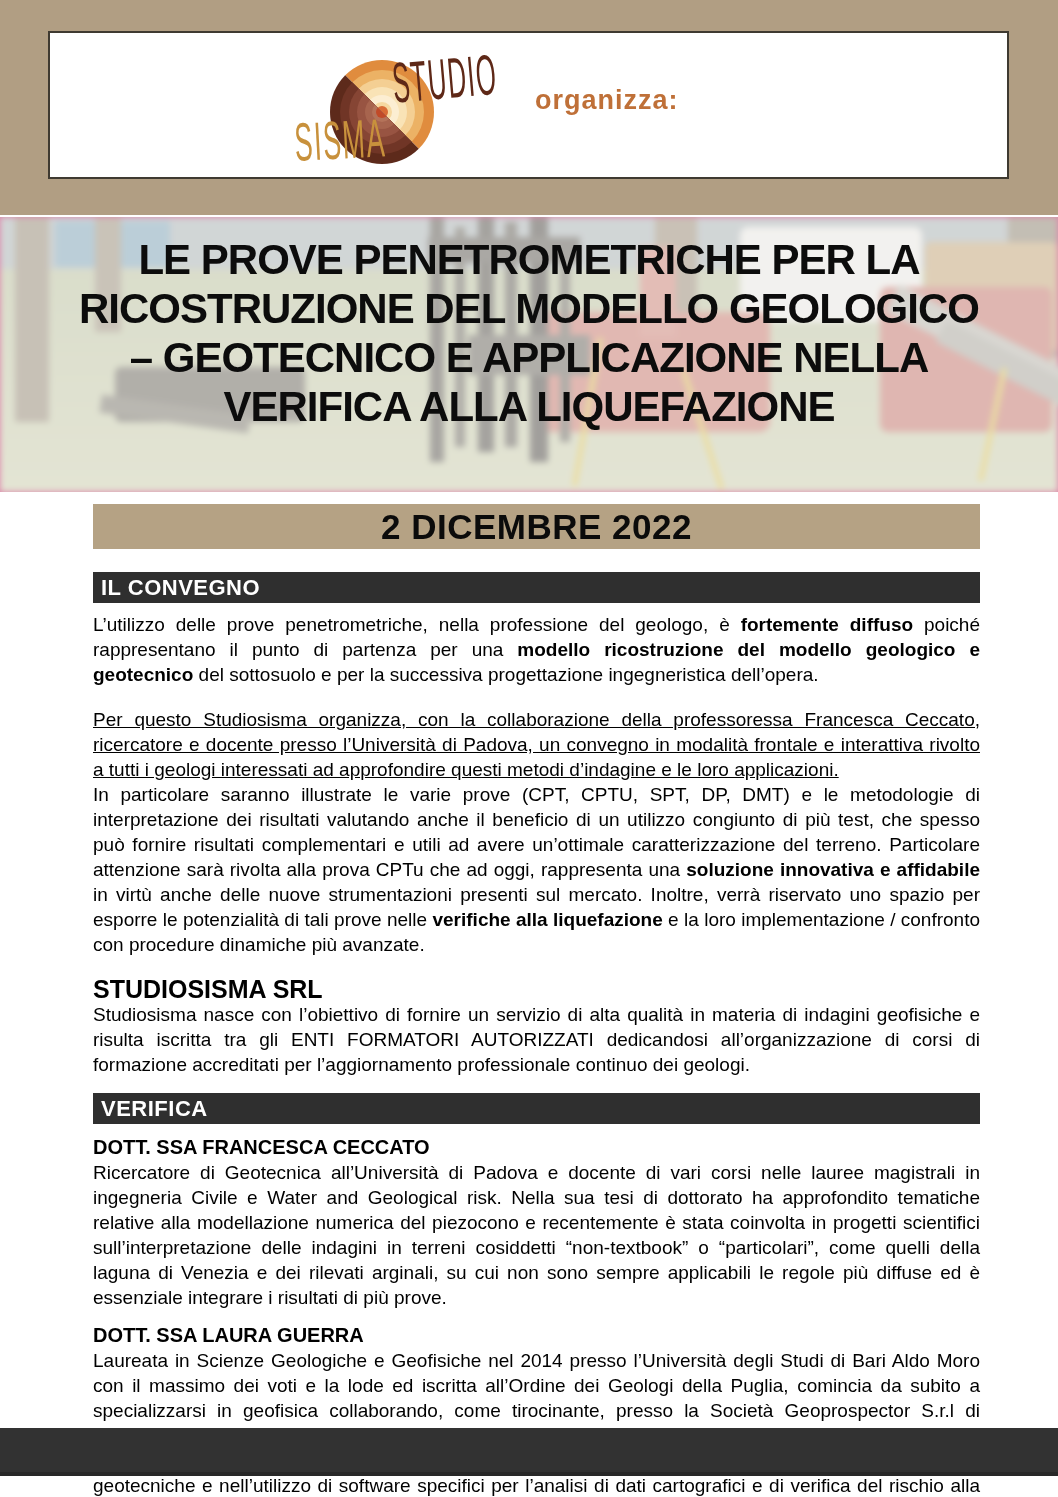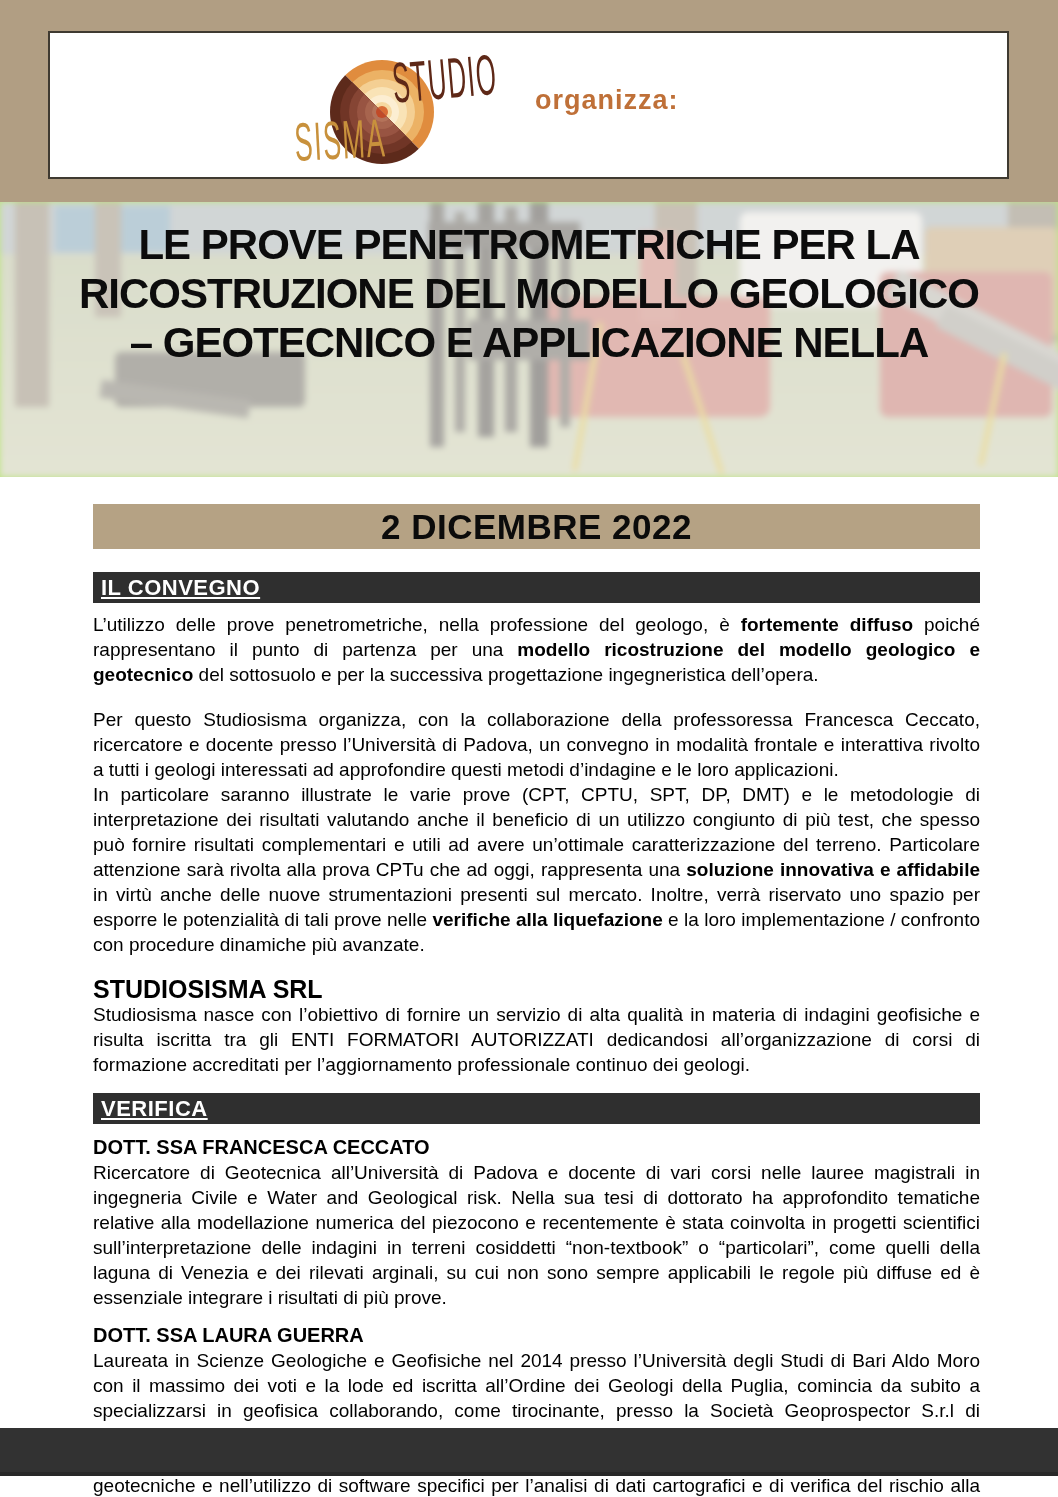--- a/index.html
+++ b/index.html
@@ -8,21 +8,21 @@
 
   
   .top-band{position:absolute;left:0;top:0;width:1058px;height:215px;background:#b19e83;}
   .header-box{position:absolute;left:48px;top:31px;width:957px;height:144px;background:#ffffff;border:2px solid #3f3a31;}
   .logo-wrap{position:absolute;left:279px;top:26px;width:106px;height:106px;}
   .logo-studio{position:absolute;left:340px;top:22px;font-size:57px;line-height:1;color:#5e2817;font-weight:400;letter-spacing:3px;transform:rotate(-5deg) scaleX(0.45);transform-origin:left top;white-space:nowrap;}
   .logo-sisma{position:absolute;left:243px;top:82px;font-size:54px;line-height:1;color:#c8913c;font-weight:400;letter-spacing:3px;transform:rotate(-3deg) scaleX(0.5);transform-origin:left top;white-space:nowrap;}
   .organizza{position:absolute;left:485px;top:52px;font-size:27px;font-weight:bold;color:#bf7038;letter-spacing:1px;}
 
   
-  .banner{position:absolute;left:0;top:202px;width:1058px;height:275px;background:#84cc16;overflow:hidden;}
+  .banner{position:absolute;left:0;top:217px;width:1058px;height:275px;background:#be185d;overflow:hidden;}
   .photo-shapes{position:absolute;inset:0;filter:blur(3px);}
   .photo-shapes div{position:absolute;}
   .ph-sky{left:0;top:0;width:1058px;height:55px;background:#a9b1b2;}
   .ph-blue{left:55px;top:4px;width:115px;height:46px;background:#7fa3b5;}
   .ph-grass{left:0;top:52px;width:1058px;height:223px;background:linear-gradient(#b9bf9d,#cbcdae);}
   .ph-trunk1{left:15px;top:0;width:34px;height:205px;background:#968a76;}
   .ph-trunk2{left:95px;top:0;width:26px;height:115px;background:#9a8e7a;}
   .ph-trunk3{left:655px;top:0;width:42px;height:130px;background:#998b76;}
   .ph-trunk4{left:1008px;top:0;width:50px;height:140px;background:#8e8471;}
   .ph-mast1{left:430px;top:0;width:14px;height:245px;background:#5c5850;}
@@ -45,25 +45,25 @@
   .ph-cable1{left:585px;top:120px;width:5px;height:150px;background:#d9c050;transform:rotate(10deg);}
   .ph-cable2{left:700px;top:150px;width:5px;height:125px;background:#d9c050;transform:rotate(-18deg);}
   .ph-cable3{left:990px;top:150px;width:5px;height:115px;background:#d9c050;transform:rotate(12deg);}
   .photo-fade{position:absolute;inset:0;background:rgba(255,255,255,0.47);}
   .banner-title{position:absolute;left:0;top:18px;width:1058px;text-align:center;color:#0c0c0c;font-weight:bold;font-size:42px;line-height:49px;letter-spacing:-1px;}
   .banner-title div{white-space:nowrap;}
 
   
   .content{position:absolute;left:93px;top:490px;width:887px;color:#000;}
   .date-bar{margin-top:14px;height:45px;background:#b5a284;display:flex;align-items:center;justify-content:center;font-size:35px;font-weight:bold;color:#0b0b0b;letter-spacing:0.5px;}
-  .section-bar{margin-top:23px;height:31px;background:#2f2f2f;color:#ffffff;font-size:22px;font-weight:bold;display:flex;align-items:center;padding-left:8px;letter-spacing:0.5px;text-decoration:underline;}
+  .section-bar{margin-top:23px;height:31px;background:#2f2f2f;color:#ffffff;font-size:22px;font-weight:bold;display:flex;align-items:center;padding-left:8px;letter-spacing:0.5px;}
   .section-bar.relatori{margin-top:16px;}
   p.body{margin:0;font-size:19px;line-height:25px;text-align:justify;}
   p.first{margin-top:9px;}
-  p.gap{margin-top:20px;}
+  p.gap{margin-top:20px;text-decoration:underline;}
   .sub-heading{margin-top:20px;font-size:25px;line-height:25px;font-weight:bold;}
   .speaker-name{margin-top:10px;font-size:20px;line-height:26px;font-weight:bold;}
   .speaker-name.second{margin-top:12px;}
 
   
   .footer-bar{position:absolute;left:0;top:1428px;width:1058px;height:44px;background:#323232;border-bottom:4px solid #282828;}
 </style>
 </head>
 <body>
 
@@ -135,20 +135,21 @@
         <div class="ph-tray"></div>
       <div class="ph-cable1"></div>
         <div class="ph-cable2"></div>
         <div class="ph-cable3"></div>
     </div>
     <div class="photo-fade"></div>
     <div class="banner-title">
       <div>LE PROVE PENETROMETRICHE PER LA</div>
       <div>RICOSTRUZIONE DEL MODELLO GEOLOGICO</div>
       <div>– GEOTECNICO E APPLICAZIONE NELLA</div>
+      <div>VERIFICA ALLA LIQUEFAZIONE</div>
     </div>
   </div>
 
   <div class="content">
     <div class="date-bar">
       <span>2 DICEMBRE 2022</span>
     </div>
 
     <div class="section-bar">
       <span>IL CONVEGNO</span>

